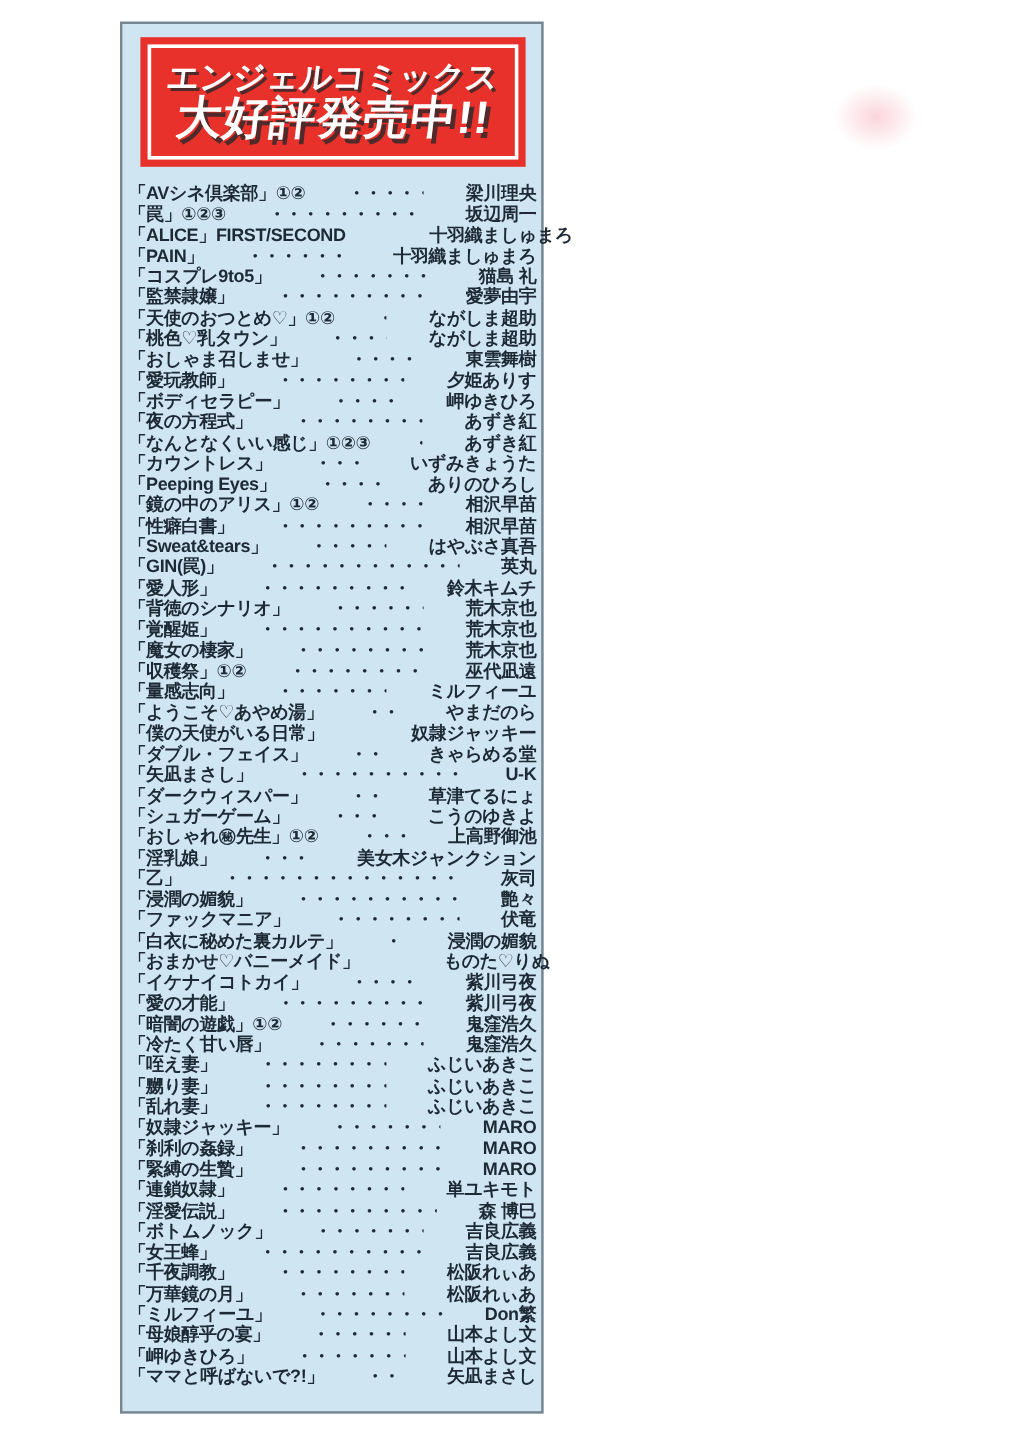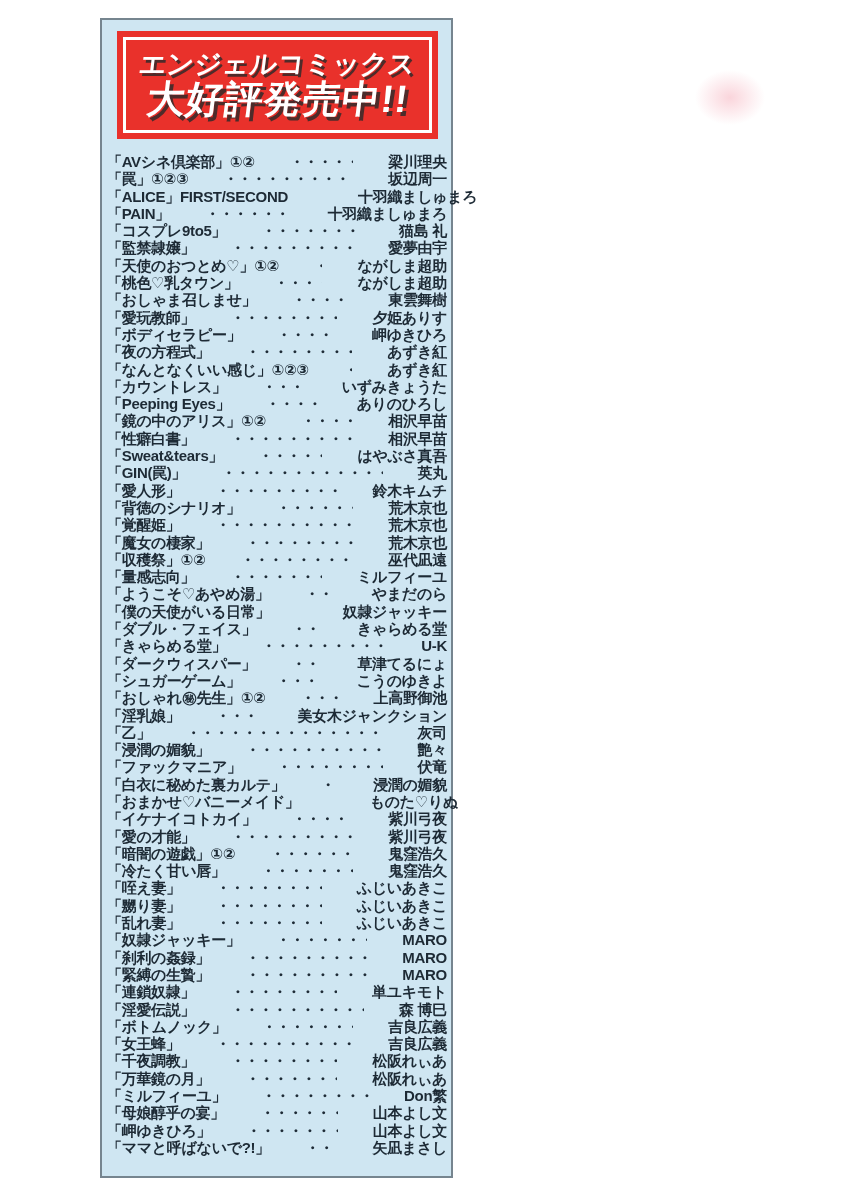--- a/index.html
+++ b/index.html
@@ -204,21 +204,21 @@
         <span class="title">「僕の天使がいる日常」</span>
         <span class="leader">・・・・・・・・・・・・・・・・・・・・・・・・・・・・・・・・・・・・・・・・</span>
         <span class="author">奴隷ジャッキー</span>
       </div>
       <div class="row">
         <span class="title">「ダブル・フェイス」</span>
         <span class="leader">・・・・・・・・・・・・・・・・・・・・・・・・・・・・・・・・・・・・・・・・</span>
         <span class="author">きゃらめる堂</span>
       </div>
       <div class="row">
-        <span class="title">「きゃらめる堂」</span>
+        <span class="title">「矢凪まさし」</span>
         <span class="leader">・・・・・・・・・・・・・・・・・・・・・・・・・・・・・・・・・・・・・・・・</span>
         <span class="author">U-K</span>
       </div>
       <div class="row">
         <span class="title">「ダークウィスパー」</span>
         <span class="leader">・・・・・・・・・・・・・・・・・・・・・・・・・・・・・・・・・・・・・・・・</span>
         <span class="author">草津てるにょ</span>
       </div>
       <div class="row">
         <span class="title">「シュガーゲーム」</span>

